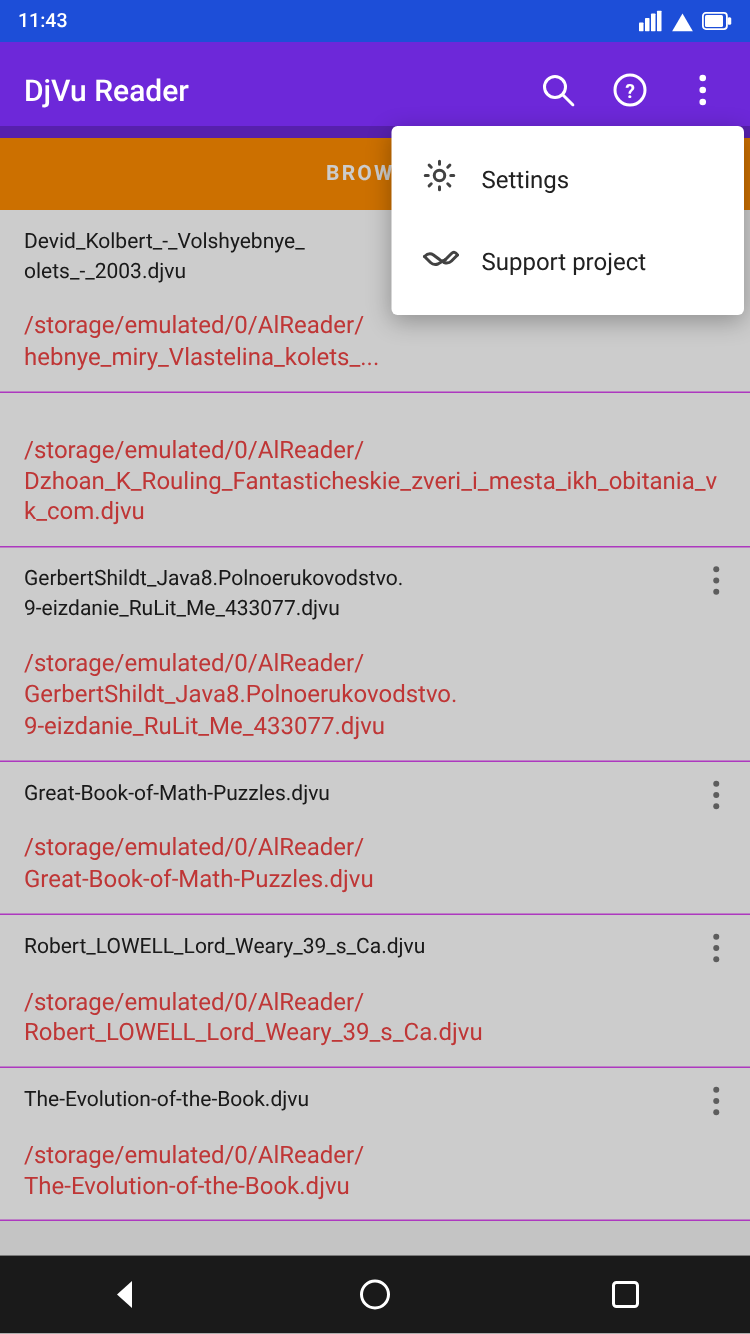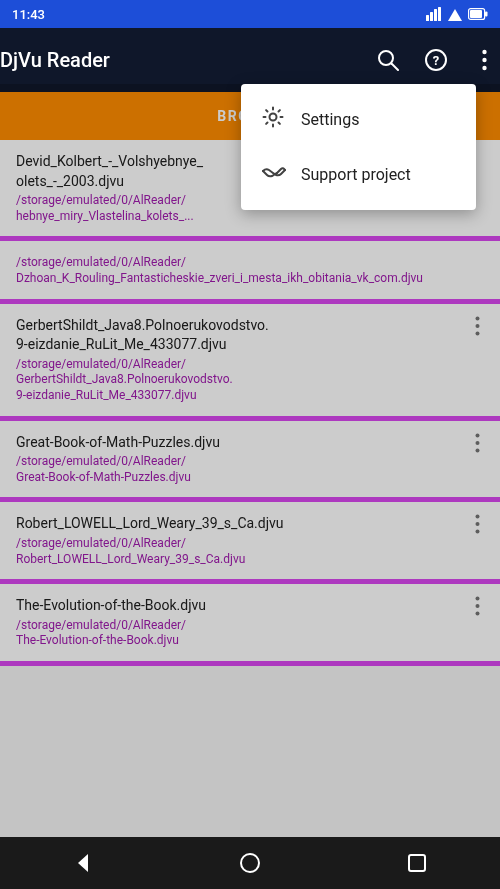--- a/index.html
+++ b/index.html
@@ -30,24 +30,24 @@
     .status-icons {
       display: flex;
       align-items: center;
       gap: 6px;
     }
 
     
     .app-bar {
       width: 100%;
       height: 64px;
-      background: #0f172a;
-      display: flex;
-      align-items: center;
-      padding: 0 0;
+      background: #6d28d9;
+      display: flex;
+      align-items: center;
+      padding: 0 16px;
       position: relative;
     }
     .app-title {
       color: white;
       font-size: 20px;
       font-weight: 500;
       flex: 1;
     }
     .app-bar-icons {
       display: flex;
@@ -79,40 +79,40 @@
       justify-content: center;
       cursor: pointer;
     }
 
     
     .file-list {
       background: #fff;
     }
     .file-item {
       padding: 12px 16px;
-      border-bottom: 5px solid #d946ef;
+      border-bottom: 1px solid #d946ef;
       display: flex;
       align-items: flex-start;
       justify-content: flex-start;
       position: relative;
     }
     .file-info {
       flex: 1;
       overflow: hidden;
     }
     .file-name {
       font-size: 14px;
       color: #212121;
       line-height: 1.4;
       word-break: break-all;
     }
     .file-path {
-      font-size: 12px;
-      color: #a21caf;
-      margin-top: 2px;
+      font-size: 16px;
+      color: #ef4444;
+      margin-top: 16px;
       word-break: break-all;
       line-height: 1.3;
     }
     .file-menu-btn {
       color: #757575;
       font-size: 20px;
       cursor: pointer;
       padding: 0 4px;
       flex-shrink: 0;
     }
@@ -125,21 +125,21 @@
       width: 100%;
       height: calc(889px - 84px - 52px);
       background: rgba(0,0,0,0.2);
       z-index: 10;
     }
 
     
     .dropdown-menu {
       position: absolute;
       top: 84px;
-      right: 24px;
+      right: 4px;
       width: 235px;
       background: white;
       border-radius: 4px;
       box-shadow: 0 4px 16px rgba(0,0,0,0.3);
       z-index: 20;
       padding: 8px 0;
     }
     .menu-item {
       display: flex;
       align-items: center;

